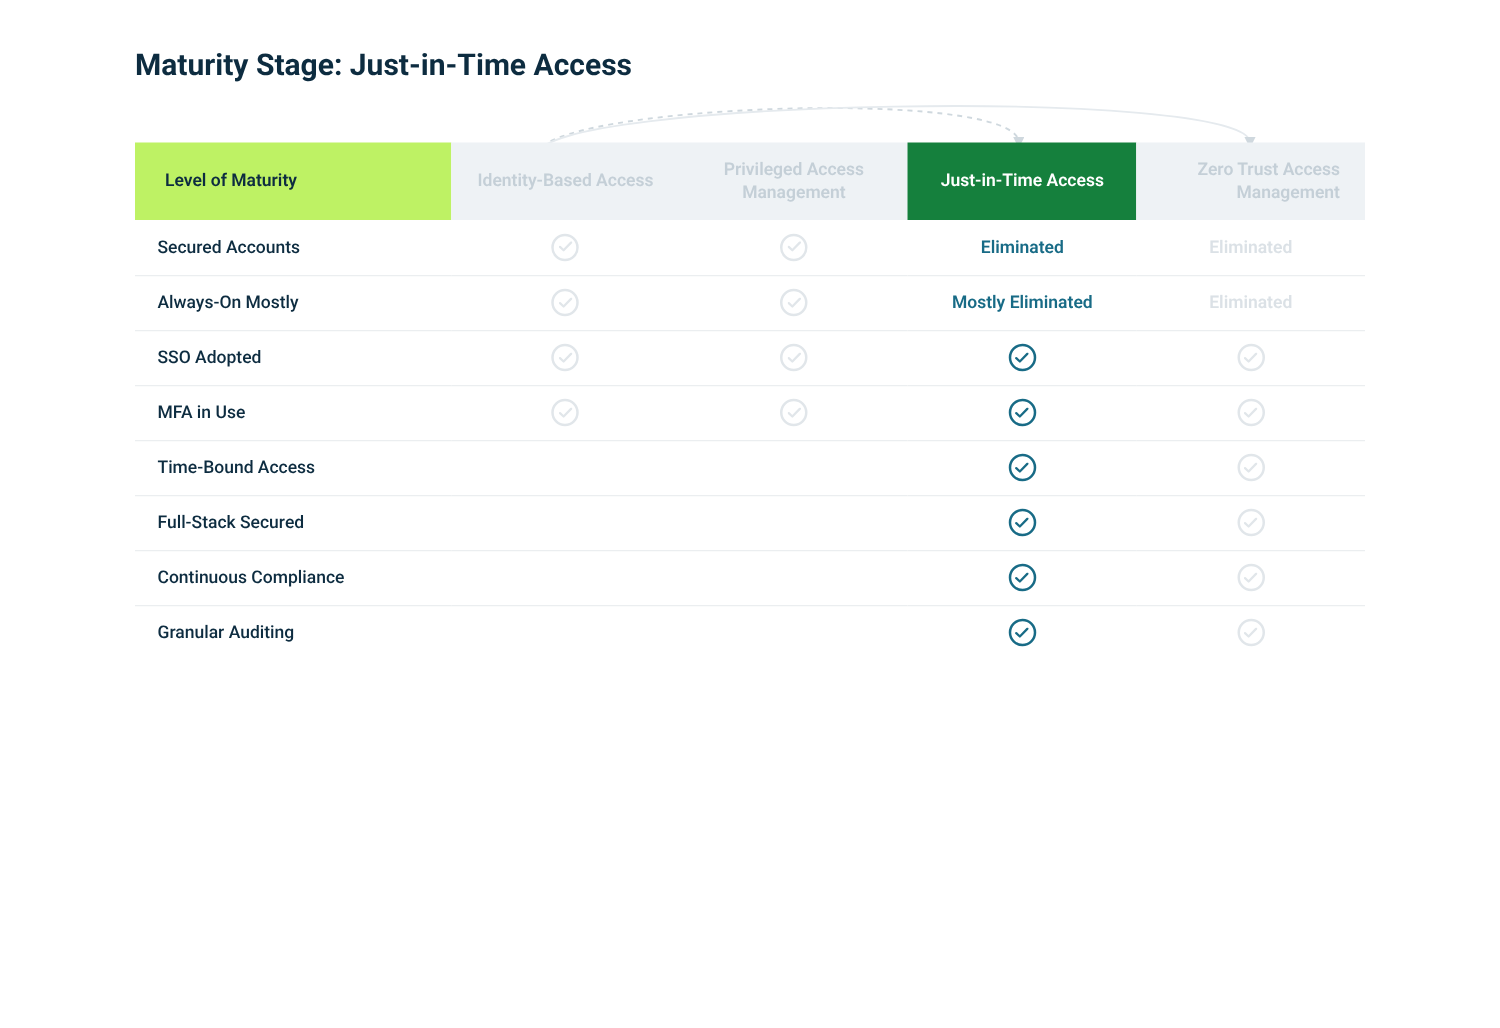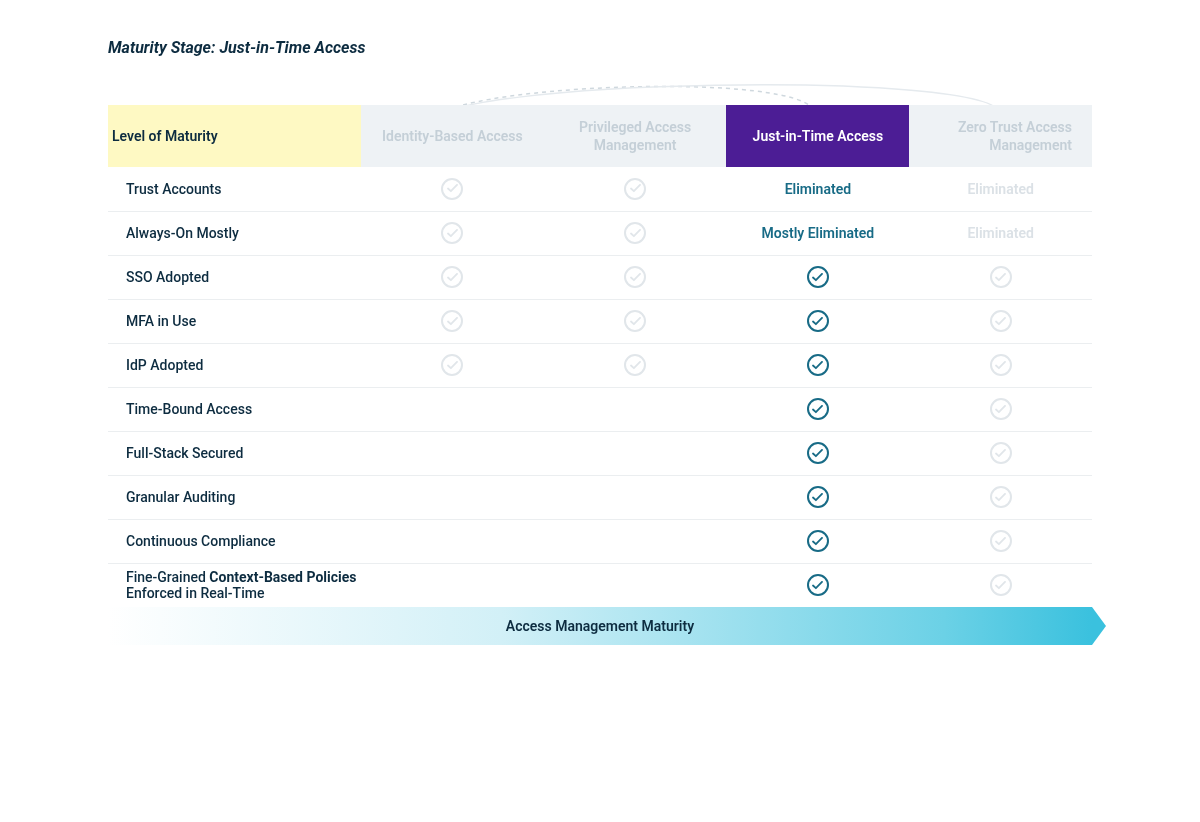--- a/index.html
+++ b/index.html
@@ -8,25 +8,24 @@
     background: #fff;
     width: 1200px;
     height: 822px;
     position: relative;
     color: #0d2c40;
   }
   .container {
     padding: 38px 108px 0 108px;
   }
   .title {
-    font-size: 16px;
+    font-size: 24px;
     font-weight: 700;
     color: #0d2c40;
     margin-bottom: 48px;
-    font-style: italic;
   }
   .arrows {
     position: absolute;
     top: 74px;
     left: 400px;
     width: 700px;
     height: 60px;
     z-index: 0;
   }
   .table {
@@ -39,32 +38,32 @@
     text-align: center;
     vertical-align: middle;
   }
   .header-row th {
     height: 62px;
     font-size: 14px;
     font-weight: 600;
   }
   .header-row th:first-child {
     text-align: left;
-    padding-left: 4px;
-    background: #fef9c3;
+    padding-left: 24px;
+    background: #bef264;
     color: #0d2c40;
     width: 252px;
   }
   .header-row th.col-dim {
     background: #eef2f5;
     color: #c4cfd7;
     width: 182px;
   }
   .header-row th.col-active {
-    background: #4c1d95;
+    background: #15803d;
     color: #fff;
     width: 182px;
   }
   .body-row td {
     height: 44px;
     border-bottom: 1px solid #ebeef0;
     font-size: 14px;
   }
   .body-row td.row-label {
     text-align: left;
@@ -151,21 +150,21 @@
       <tr class="header-row" id="header-row">
           <th>Level of Maturity</th>
           <th class="col-dim" style="padding: 8px 20px; line-height: 1.3;">Identity-Based Access</th>
           <th class="col-dim" style="padding: 8px 20px; line-height: 1.3;">Privileged Access Management</th>
           <th class="col-active" style="padding: 8px 20px; line-height: 1.3;">Just-in-Time Access</th>
           <th class="col-dim" style="padding: 8px 20px; line-height: 1.3; text-align: right;">Zero Trust Access Management</th>
         </tr>
     </thead>
     <tbody id="tbody">
         <tr class="body-row">
-          <td class="row-label">Trust Accounts</td>
+          <td class="row-label">Secured Accounts</td>
           <td><span class="check-icon dim">
               <svg width="11" height="9" viewBox="0 0 12 10">
                 <path d="M1 5 L4.2 8 L11 1" stroke="currentColor" stroke-width="2" fill="none" stroke-linecap="round" stroke-linejoin="round"></path>
               </svg>
             </span></td>
           <td><span class="check-icon dim">
               <svg width="11" height="9" viewBox="0 0 12 10">
                 <path d="M1 5 L4.2 8 L11 1" stroke="currentColor" stroke-width="2" fill="none" stroke-linecap="round" stroke-linejoin="round"></path>
               </svg>
             </span></td>
@@ -227,43 +226,20 @@
                 <path d="M1 5 L4.2 8 L11 1" stroke="currentColor" stroke-width="2" fill="none" stroke-linecap="round" stroke-linejoin="round"></path>
               </svg>
             </span></td>
           <td><span class="check-icon dim">
               <svg width="11" height="9" viewBox="0 0 12 10">
                 <path d="M1 5 L4.2 8 L11 1" stroke="currentColor" stroke-width="2" fill="none" stroke-linecap="round" stroke-linejoin="round"></path>
               </svg>
             </span></td>
         </tr>
         <tr class="body-row">
-          <td class="row-label">IdP Adopted</td>
-          <td><span class="check-icon dim">
-              <svg width="11" height="9" viewBox="0 0 12 10">
-                <path d="M1 5 L4.2 8 L11 1" stroke="currentColor" stroke-width="2" fill="none" stroke-linecap="round" stroke-linejoin="round"></path>
-              </svg>
-            </span></td>
-          <td><span class="check-icon dim">
-              <svg width="11" height="9" viewBox="0 0 12 10">
-                <path d="M1 5 L4.2 8 L11 1" stroke="currentColor" stroke-width="2" fill="none" stroke-linecap="round" stroke-linejoin="round"></path>
-              </svg>
-            </span></td>
-          <td><span class="check-icon active">
-              <svg width="11" height="9" viewBox="0 0 12 10">
-                <path d="M1 5 L4.2 8 L11 1" stroke="currentColor" stroke-width="2" fill="none" stroke-linecap="round" stroke-linejoin="round"></path>
-              </svg>
-            </span></td>
-          <td><span class="check-icon dim">
-              <svg width="11" height="9" viewBox="0 0 12 10">
-                <path d="M1 5 L4.2 8 L11 1" stroke="currentColor" stroke-width="2" fill="none" stroke-linecap="round" stroke-linejoin="round"></path>
-              </svg>
-            </span></td>
-        </tr>
-        <tr class="body-row">
           <td class="row-label">Time-Bound Access</td>
           <td></td>
           <td></td>
           <td><span class="check-icon active">
               <svg width="11" height="9" viewBox="0 0 12 10">
                 <path d="M1 5 L4.2 8 L11 1" stroke="currentColor" stroke-width="2" fill="none" stroke-linecap="round" stroke-linejoin="round"></path>
               </svg>
             </span></td>
           <td><span class="check-icon dim">
               <svg width="11" height="9" viewBox="0 0 12 10">
@@ -280,65 +256,45 @@
                 <path d="M1 5 L4.2 8 L11 1" stroke="currentColor" stroke-width="2" fill="none" stroke-linecap="round" stroke-linejoin="round"></path>
               </svg>
             </span></td>
           <td><span class="check-icon dim">
               <svg width="11" height="9" viewBox="0 0 12 10">
                 <path d="M1 5 L4.2 8 L11 1" stroke="currentColor" stroke-width="2" fill="none" stroke-linecap="round" stroke-linejoin="round"></path>
               </svg>
             </span></td>
         </tr>
         <tr class="body-row">
+          <td class="row-label">Continuous Compliance</td>
+          <td></td>
+          <td></td>
+          <td><span class="check-icon active">
+              <svg width="11" height="9" viewBox="0 0 12 10">
+                <path d="M1 5 L4.2 8 L11 1" stroke="currentColor" stroke-width="2" fill="none" stroke-linecap="round" stroke-linejoin="round"></path>
+              </svg>
+            </span></td>
+          <td><span class="check-icon dim">
+              <svg width="11" height="9" viewBox="0 0 12 10">
+                <path d="M1 5 L4.2 8 L11 1" stroke="currentColor" stroke-width="2" fill="none" stroke-linecap="round" stroke-linejoin="round"></path>
+              </svg>
+            </span></td>
+        </tr>
+        <tr class="body-row">
           <td class="row-label">Granular Auditing</td>
-          <td></td>
-          <td></td>
-          <td><span class="check-icon active">
-              <svg width="11" height="9" viewBox="0 0 12 10">
-                <path d="M1 5 L4.2 8 L11 1" stroke="currentColor" stroke-width="2" fill="none" stroke-linecap="round" stroke-linejoin="round"></path>
-              </svg>
-            </span></td>
-          <td><span class="check-icon dim">
-              <svg width="11" height="9" viewBox="0 0 12 10">
-                <path d="M1 5 L4.2 8 L11 1" stroke="currentColor" stroke-width="2" fill="none" stroke-linecap="round" stroke-linejoin="round"></path>
-              </svg>
-            </span></td>
-        </tr>
-        <tr class="body-row">
-          <td class="row-label">Continuous Compliance</td>
-          <td></td>
-          <td></td>
-          <td><span class="check-icon active">
-              <svg width="11" height="9" viewBox="0 0 12 10">
-                <path d="M1 5 L4.2 8 L11 1" stroke="currentColor" stroke-width="2" fill="none" stroke-linecap="round" stroke-linejoin="round"></path>
-              </svg>
-            </span></td>
-          <td><span class="check-icon dim">
-              <svg width="11" height="9" viewBox="0 0 12 10">
-                <path d="M1 5 L4.2 8 L11 1" stroke="currentColor" stroke-width="2" fill="none" stroke-linecap="round" stroke-linejoin="round"></path>
-              </svg>
-            </span></td>
-        </tr>
-        <tr class="body-row">
-          <td class="row-label">Fine-Grained <span class="bold">Context-Based Policies</span> Enforced in Real-Time</td>
           <td></td>
           <td></td>
           <td><span class="check-icon active">
               <svg width="11" height="9" viewBox="0 0 12 10">
                 <path d="M1 5 L4.2 8 L11 1" stroke="currentColor" stroke-width="2" fill="none" stroke-linecap="round" stroke-linejoin="round"></path>
               </svg>
             </span></td>
           <td><span class="check-icon dim">
               <svg width="11" height="9" viewBox="0 0 12 10">
                 <path d="M1 5 L4.2 8 L11 1" stroke="currentColor" stroke-width="2" fill="none" stroke-linecap="round" stroke-linejoin="round"></path>
               </svg>
             </span></td>
         </tr>
       </tbody>
   </table>
 
-  <div class="maturity-bar">
-    <div class="bg"></div>
-    <div class="arrowhead"></div>
-    <div class="label">Access Management Maturity</div>
-  </div>
 </div>
 
 </body></html>

